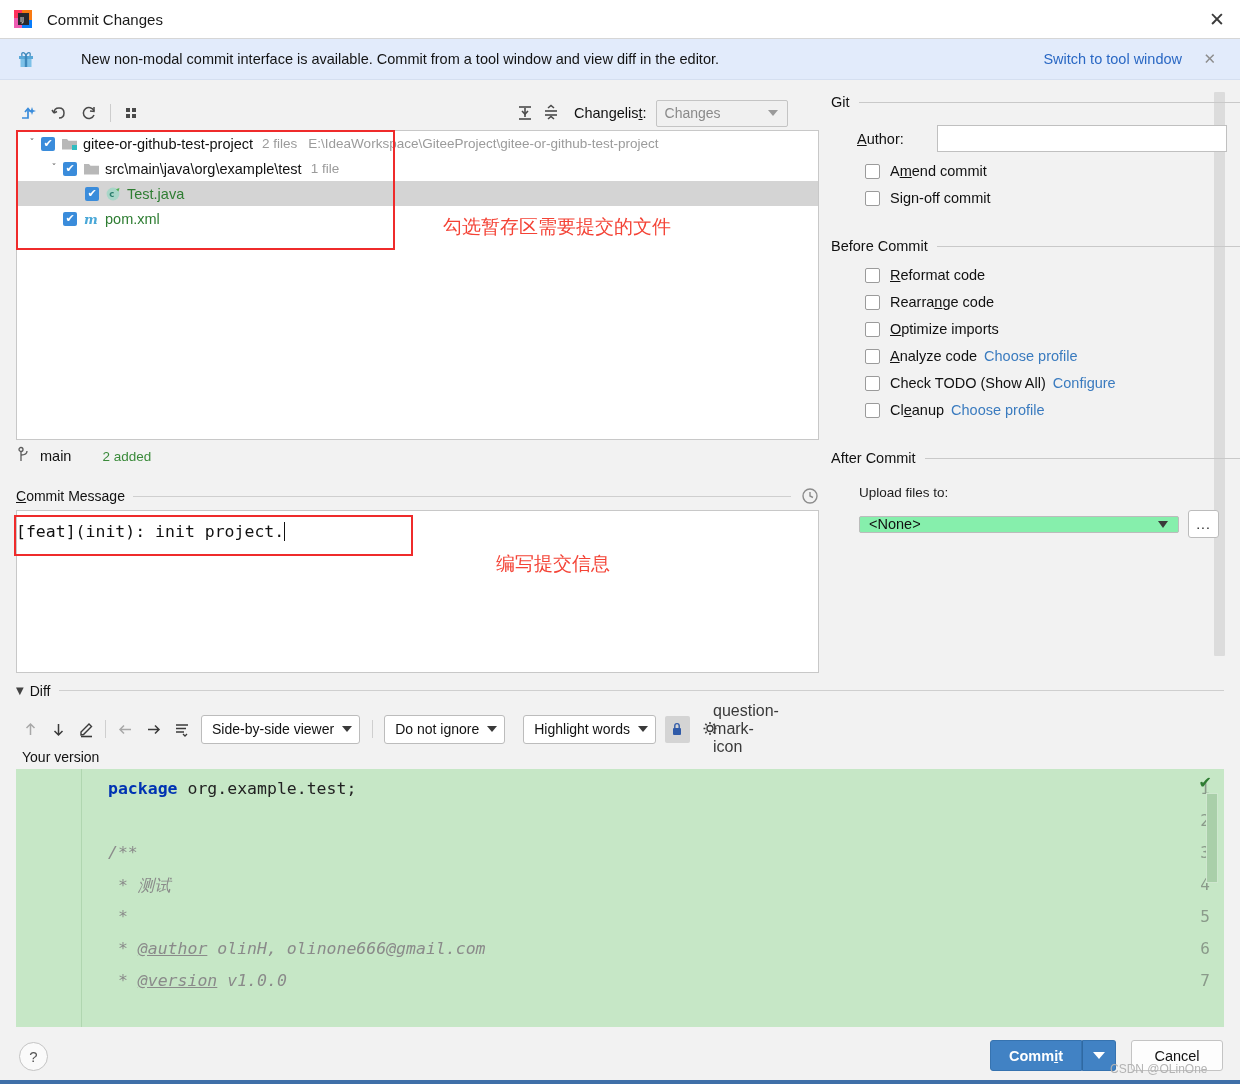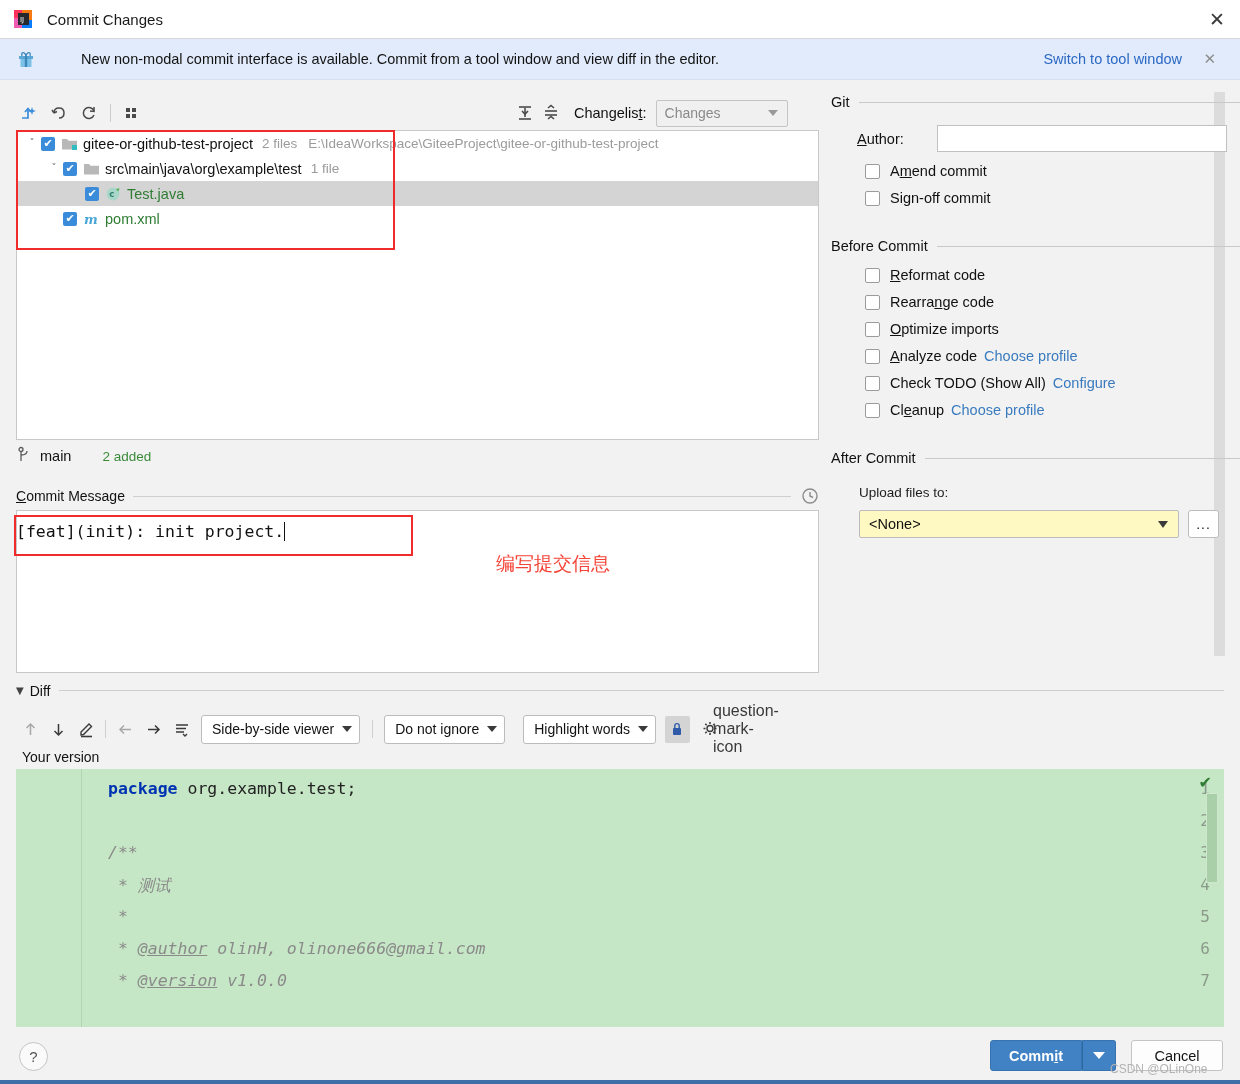--- a/index.html
+++ b/index.html
@@ -102,21 +102,21 @@
   .field-row { display: flex; align-items: center; margin-top: 13px; }
   .field-label { font-size: 14.5px; color: #111; width: 80px; margin-left: 26px; }
   .field-label u { text-decoration: underline; }
   .author-input { width: 290px; height: 27px; background: #fff; border: 1px solid #c0c0c0; }
   .ck-row { display: flex; align-items: center; margin-top: 11px; margin-left: 34px; }
   .ck-box { width: 15px; height: 15px; border: 1px solid #9b9b9b; background: #fff; border-radius: 2px; flex: 0 0 auto; }
   .ck-label { margin-left: 10px; font-size: 14.5px; color: #111; }
   .ck-label u { text-decoration: underline; }
   .ck-link { margin-left: 7px; font-size: 14.5px; color: #3a7bbf; cursor: pointer; }
   .combo-row { margin-top: 10px; margin-left: 28px; display: flex; align-items: center; }
-  .upload-combo { width: 320px; height: 28px; background: #fef9c3; border: 1px solid #bcbcbc; border-radius: 2px; position: relative; display: flex; align-items: center; cursor: pointer; }
+  .upload-combo { width: 320px; height: 17px; background: #86efac; border: 1px solid #bcbcbc; border-radius: 2px; position: relative; display: flex; align-items: center; cursor: pointer; }
   .upload-combo span { margin-left: 9px; font-size: 14.5px; color: #111; }
   .upload-arrow { position: absolute; right: 10px; width: 0; height: 0; border-left: 5px solid transparent; border-right: 5px solid transparent; border-top: 7px solid #3a3a3a; }
   .dots-btn { margin-left: 9px; width: 31px; height: 28px; background: #fff; border: 1px solid #bcbcbc; border-radius: 3px; display: flex; align-items: center; justify-content: center; font-size: 14px; color: #222; cursor: pointer; letter-spacing: 1px; }
   .rscroll { position: absolute; left: 1214px; top: 92px; width: 11px; height: 564px; background: #dcdcdc; border-radius: 1px; cursor: pointer; }
   .rscroll-track { position: absolute; left: 1214px; top: 92px; width: 11px; height: 612px; background: #f2f2f2; }
 
   
   .diff-header { position: absolute; left: 16px; top: 681px; width: 1208px; height: 19px; display: flex; align-items: center; }
   .diff-caret { font-size: 10px; color: #444; margin-right: 6px; font-family: "DejaVu Sans", sans-serif; }
   .diff-title { font-size: 14px; color: #111; }
@@ -276,20 +276,21 @@
       <div class="trow" style="padding-left: 28px;">
         <span class="twist"></span>
         <span class="cbx">✔</span>
         <span class="ficon"><svg width="17" height="16" viewBox="0 0 17 16">
             <text x="1" y="13" font-family="DejaVu Serif, serif" font-size="13" font-style="italic" font-weight="bold" fill="#4aa8d8">m</text>
           </svg></span>
         <span class="tname java">pom.xml</span>
       </div>
     </div>
   <div class="redbox1"></div>
+  <div class="anno" style="left:443px; top:214px;">勾选暂存区需要提交的文件</div>
 
   <div class="branchline">
     <span>
       <svg width="14" height="17" viewBox="0 0 14 17">
         <circle cx="4" cy="3.5" r="2" fill="none" stroke="#5a5a5a" stroke-width="1.3"></circle>
         <line x1="4" y1="5.5" x2="4" y2="15" stroke="#5a5a5a" stroke-width="1.3"></line>
         <path d="M4 9 Q10 9 10 5" fill="none" stroke="#5a5a5a" stroke-width="1.3"></path>
       </svg>
     </span>
     <span class="branch-name">main</span>

